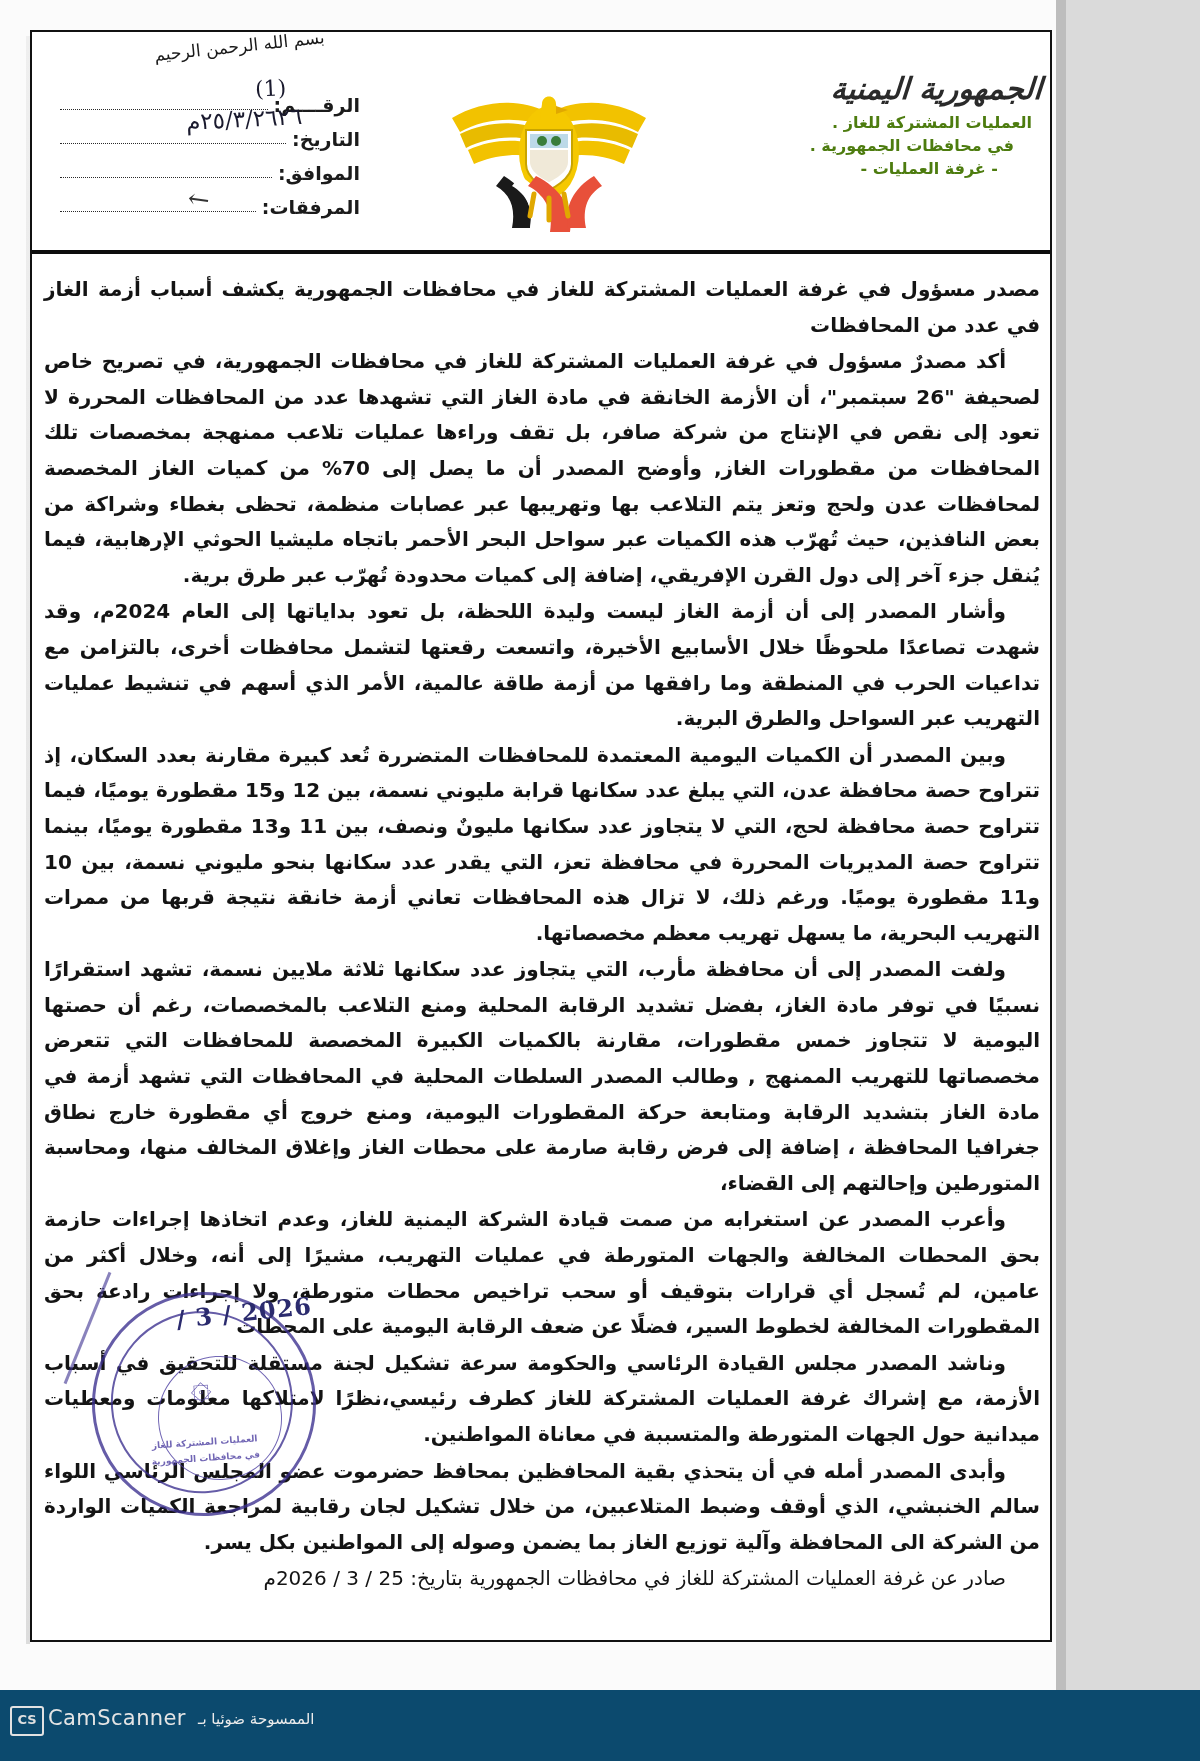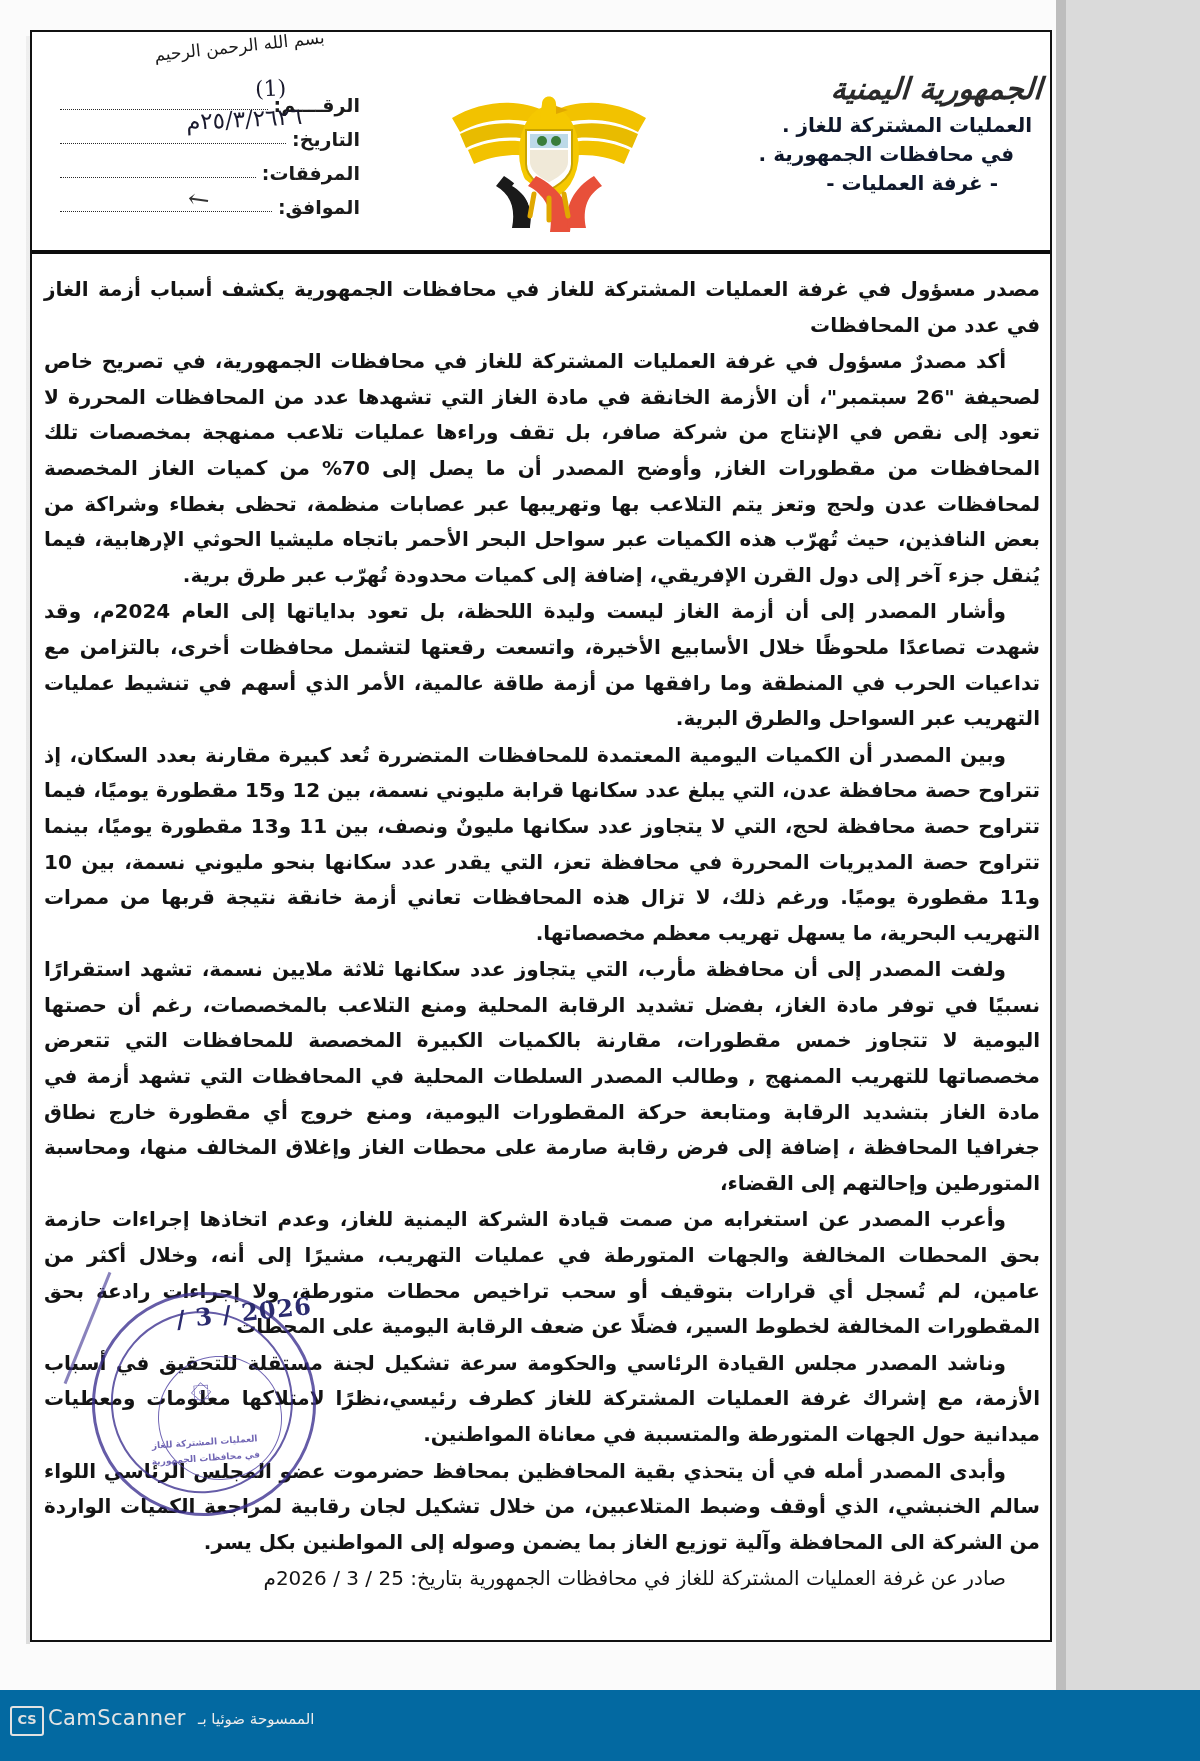--- a/index.html
+++ b/index.html
@@ -121,23 +121,23 @@
     font-style:italic;
     font-weight:bold;
     color:#2a2a2a;
     letter-spacing:2px;
     line-height:1.1;
     margin-bottom:6px;
     transform:skewX(-4deg);
   }
   .lh-line{
     font-family:"DejaVu Sans",sans-serif;
-    font-size:20px;
-    font-weight:bold;
-    color:#0f172a;
+    font-size:16px;
+    font-weight:bold;
+    color:#4d7c0f;
     line-height:1.45;
     padding-right:10px;
   }
   .lh-line.l3{ padding-right:28px; }
   .lh-line.l4{ padding-right:44px;text-align:right; }
 
   
   .rule{
     position:absolute;
     left:32px;top:250px;
@@ -239,21 +239,21 @@
     background:#3b2f8f;
     opacity:.6;
     transform:rotate(22deg);
   }
 
   
   .footer{
     position:absolute;
     left:0;top:1690px;
     width:1200px;height:71px;
-    background:#0369a1;
+    background:#0c4a6e;
   }
   .cs-badge{
     position:absolute;
     left:10px;top:16px;
     width:30px;height:26px;
     border:2px solid #e2e2e2;
     border-radius:3px;
     color:#e0e0e0;
     font-family:"DejaVu Sans",sans-serif;
     font-size:13px;
@@ -293,25 +293,25 @@
     <div class="form-fields">
       <div class="ff-row">
         <span class="ff-label">الرقــــم:</span>
         <span class="ff-line"></span>
       </div>
       <div class="ff-row">
         <span class="ff-label">التاريخ:</span>
         <span class="ff-line"></span>
       </div>
       <div class="ff-row">
-        <span class="ff-label">المرفقات:</span>
+        <span class="ff-label">الموافق:</span>
         <span class="ff-line"></span>
       </div>
       <div class="ff-row">
-        <span class="ff-label">الموافق:</span>
+        <span class="ff-label">المرفقات:</span>
         <span class="ff-line"></span>
       </div>
       <span class="ff-hand hand-number">(1)</span>
       <span class="ff-hand hand-date">٢٥/٣/٢٦٢٦م</span>
       <span class="ff-hand hand-arrow">←</span>
     </div>
 
     <div class="basmala">بسم الله الرحمن الرحيم</div>
 
     <div class="emblem">

